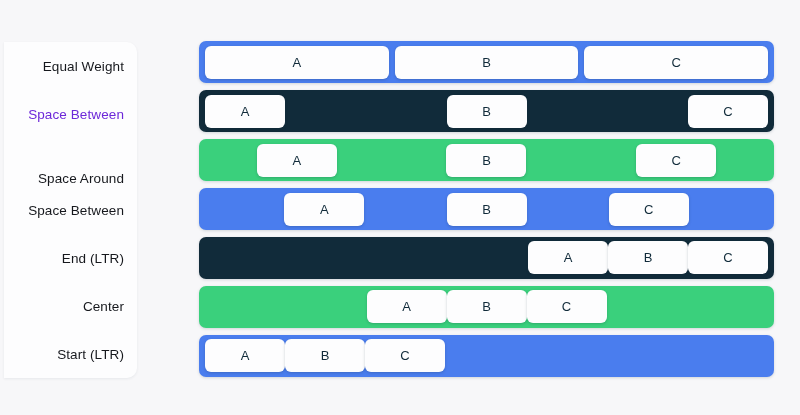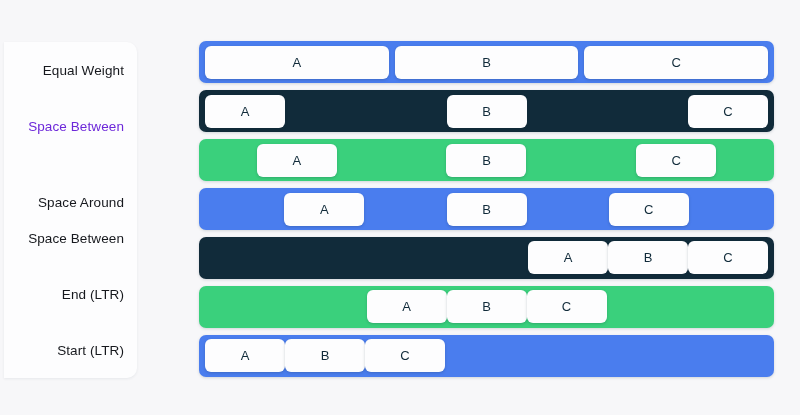--- a/index.html
+++ b/index.html
@@ -119,20 +119,23 @@
     </div>
     <div class="row-label" style="color: rgb(22, 24, 29); align-items: flex-end;">
       <span>Space Around</span>
     </div>
     <div class="row-label" style="color: rgb(22, 24, 29);">
       <span>Space Between</span>
     </div>
     <div class="row-label" style="color: rgb(22, 24, 29);">
       <span>End (LTR)</span>
     </div>
+    <div class="row-label" style="color: rgb(22, 24, 29);">
+      <span>Center</span>
+    </div>
     <div class="row-label" style="color: rgb(22, 24, 29); text-align: center;">
       <span>Start (LTR)</span>
     </div>
   </div>
 
   <div id="bars">
 
     <div class="bar-row-wrap">
       <div class="bar-row j-equal pad-3" style="background-color: rgb(74, 125, 238);">
         <div class="chip flex1" style="color: rgb(17, 43, 58); background: rgb(253, 253, 254);">A</div>

